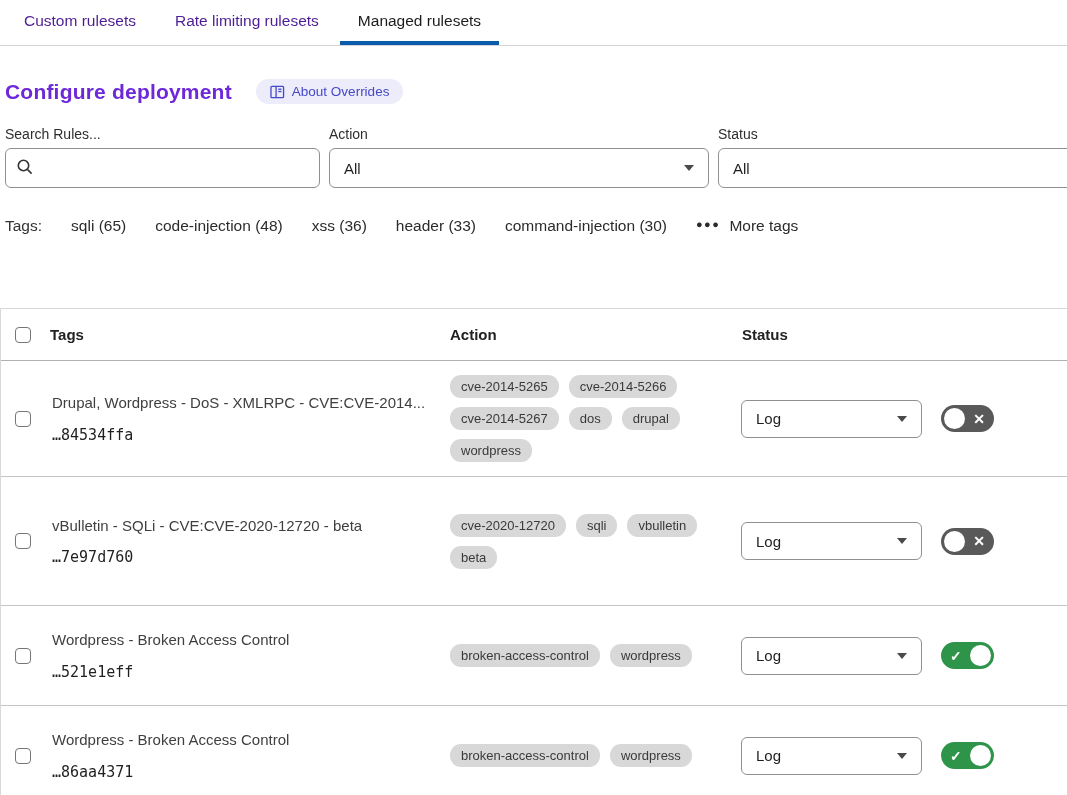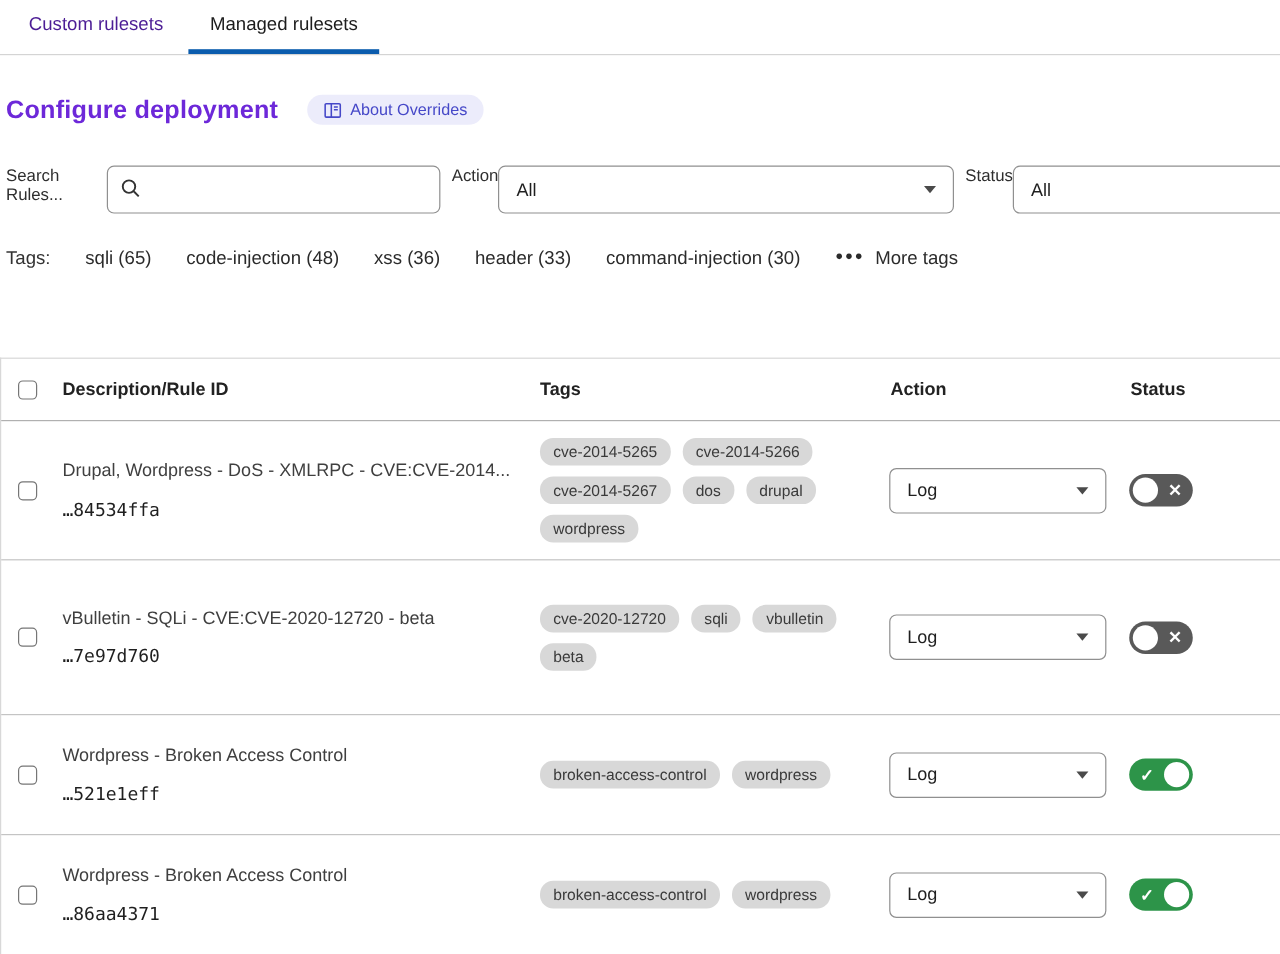--- a/index.html
+++ b/index.html
@@ -21,21 +21,21 @@
   .tab.active{color:#1c1c1c;font-weight:400;border-bottom-color:var(--tab-underline,#0b5cad);}
 
   
   .head-row{display:flex;align-items:center;margin:33px 0 0 5px;}
   .page-title{font-size:21px;font-weight:700;color:#6d28d9;letter-spacing:.2px;}
   .about-badge{display:inline-flex;align-items:center;gap:7px;margin-left:24px;background:var(--badge-bg,#ececfb);color:var(--badge-text,#4648c8);font-size:13.5px;padding:5px 14px;border-radius:14px;cursor:pointer;}
   .about-badge svg{display:block;}
 
   
   .filters{display:flex;align-items:flex-end;gap:9px;margin:22px 0 0 5px;}
-  .field{display:flex;flex-direction:row;}
+  .field{display:flex;flex-direction:column;}
   .field-label{font-size:14px;color:#2e2e2e;margin-bottom:6px;}
   .search-box{position:relative;width:315px;}
   .search-box input{width:100%;height:40px;border:1px solid #909090;border-radius:6px;padding:0 10px 0 36px;font-size:15px;font-family:inherit;outline:none;background:#fff;}
   .search-icon{position:absolute;left:11px;top:10px;}
   .select{width:380px;height:40px;border:1px solid #909090;border-radius:6px;background:#fff;display:flex;align-items:center;justify-content:space-between;padding:0 14px;font-size:15px;color:#1f1f1f;cursor:pointer;}
   .select.small{width:181px;height:38px;}
   .caret{width:0;height:0;border-left:5px solid transparent;border-right:5px solid transparent;border-top:6px solid #4a4a4a;}
   .search-btn{height:52px;width:86px;background:var(--accent-blue,#0d6cf0);color:#0f172a;font-size:15px;font-family:inherit;border:none;border-radius:6px;cursor:pointer;}
 
   
@@ -73,20 +73,21 @@
   .toggle.off .t-x{display:block;right:9px;}
   .toggle.on{background:var(--toggle-on,#2d9449);}
   .toggle.on .knob{right:3px;}
   .toggle.on .t-check{display:block;left:9px;}
 </style>
 </head>
 <body>
 
 <nav class="tabs">
   <div class="tab">Custom rulesets</div>
+  <div class="tab">Rate limiting rulesets</div>
   <div class="tab active">Managed rulesets</div>
 </nav>
 
 <div class="head-row">
   <h1 class="page-title">Configure deployment</h1>
   <span class="about-badge">
     <span>
       <svg width="15" height="14" viewBox="0 0 16 15" fill="none" stroke="currentColor" stroke-width="1.4">
         <rect x="1" y="1.5" width="13.5" height="12" rx="1"></rect>
         <line x1="6.5" y1="1.5" x2="6.5" y2="13.5"></line>
@@ -135,21 +136,20 @@
     <span class="dots-icon">●●●</span>
     <span>More tags</span>
   </span>
 </div>
 
 <div class="table">
   <div class="tr header">
     <div class="cell-check">
         <span class="checkbox"></span>
       </div>
-    <div class="cell-desc">Description/Rule ID</div>
     <div class="hdr-pad">Tags</div>
     <div class="hdr-pad">Action</div>
     <div class="hdr-pad">Status</div>
   </div>
   <div id="table-body">
   <div class="tr row">
     <div class="cell-check">
           <span class="checkbox"></span>
         </div>
     <div class="cell-desc">

